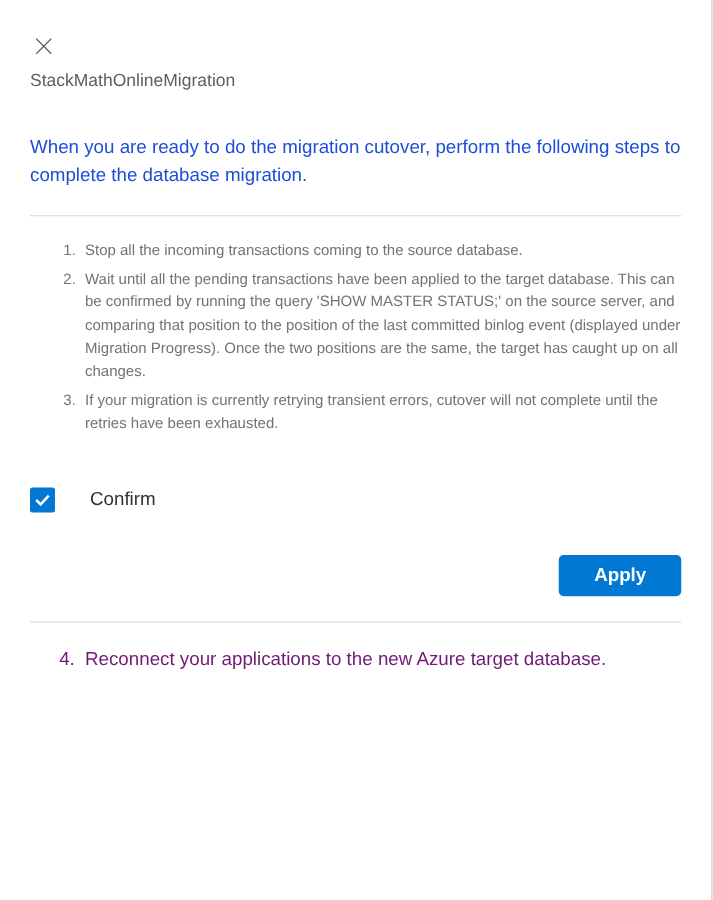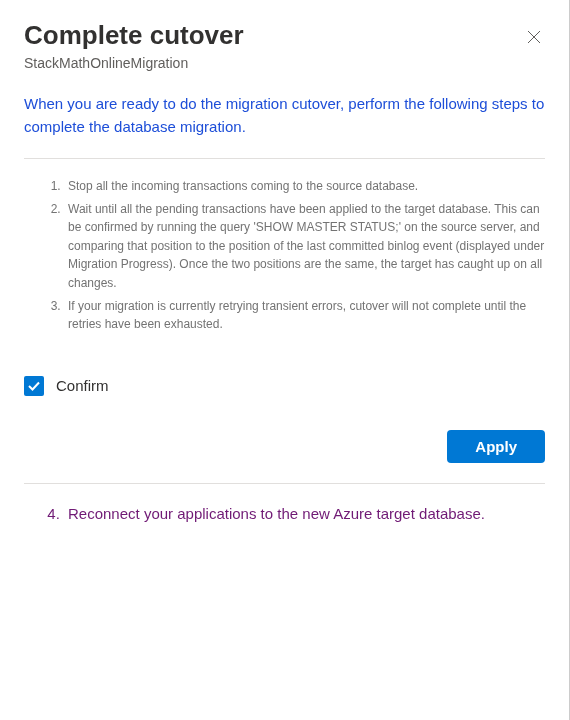--- a/index.html
+++ b/index.html
@@ -32,21 +32,21 @@
       cursor: pointer;
       font-size: 16px;
       color: #605e5c;
       padding: 4px;
       line-height: 1;
       margin-top: 6px;
     }
     .subtitle {
       font-size: 14px;
       color: #605e5c;
-      margin-bottom: 22px;
+      margin-bottom: 35px;
     }
     .intro-text {
       font-size: 15px;
       color: #1d4ed8;
       line-height: 1.5;
       margin-bottom: 20px;
     }
     .divider {
       border: none;
       border-top: 1px solid #e1dfdd;
@@ -59,21 +59,21 @@
     .steps-list li {
       font-size: 12px;
       color: #737373;
       line-height: 1.55;
       margin-bottom: 4px;
       padding-left: 4px;
     }
     .confirm-row {
       display: flex;
       align-items: center;
-      gap: 12px;
+      gap: 28px;
       margin-bottom: 34px;
     }
     .checkbox {
       width: 20px;
       height: 20px;
       background: #0078d4;
       border-radius: 2px;
       display: flex;
       align-items: center;
       justify-content: center;
@@ -115,21 +115,20 @@
       font-size: 15px;
       color: #701a75;
       line-height: 1.55;
       padding-left: 4px;
     }
   </style>
 </head>
 <body>
 
 <div class="header">
-  <h1 class="title">Complete cutover</h1>
   <div class="close-btn">
     <svg width="14" height="14" viewBox="0 0 14 14">
       <line x1="1" y1="1" x2="13" y2="13" stroke="#605e5c" stroke-width="1"></line>
       <line x1="13" y1="1" x2="1" y2="13" stroke="#605e5c" stroke-width="1"></line>
     </svg>
   </div>
 </div>
 
 <div class="subtitle">StackMathOnlineMigration</div>
 

